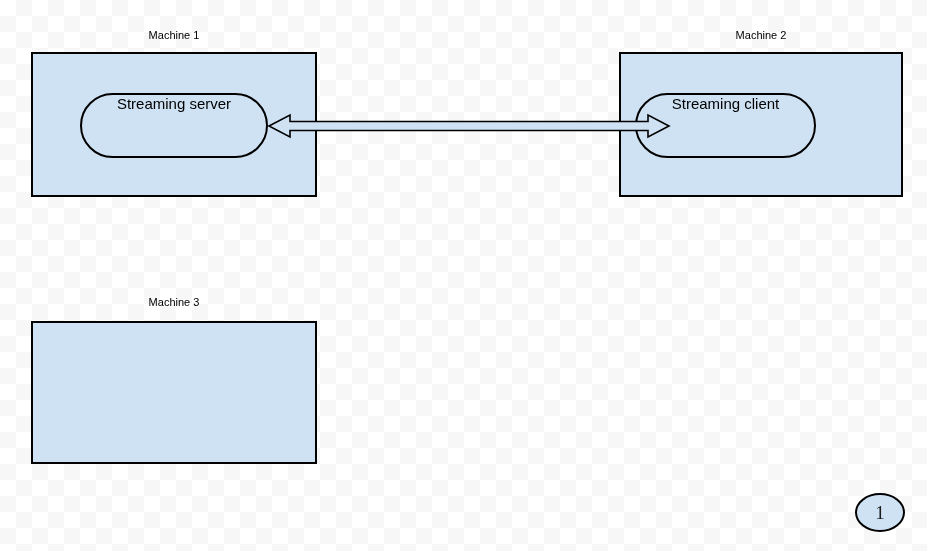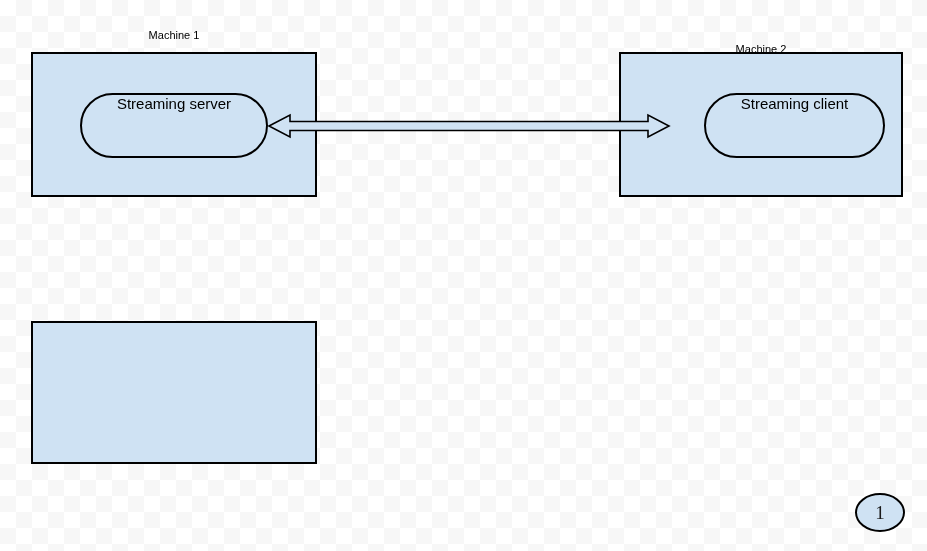--- a/index.html
+++ b/index.html
@@ -24,22 +24,22 @@
   .stadium{
     position:absolute;background:#cfe2f3;border:2px solid #000;
     box-sizing:border-box;border-radius:33px;
     display:flex;align-items:flex-start;justify-content:center;
     font-size:15px;color:#000;white-space:nowrap;
   }
   #box1{left:31px;top:52px;width:286px;height:145px;}
   #label1{left:31px;top:26px;width:286px;}
   #stadium-server{left:80px;top:93px;width:188px;height:65px;}
   #box2{left:619px;top:52px;width:284px;height:145px;}
-  #label2{left:619px;top:40px;width:284px;}
-  #stadium-client{left:704px;top:93px;width:181px;height:65px;}
+  #label2{left:619px;top:26px;width:284px;}
+  #stadium-client{left:635px;top:93px;width:181px;height:65px;}
   #box3{left:31px;top:321px;width:286px;height:143px;}
   #label3{left:31px;top:293px;width:286px;}
   #connector{position:absolute;left:266px;top:110px;width:407px;height:32px;}
   .page-ellipse{
     position:absolute;left:855px;top:493px;width:50px;height:39px;
     background:#cfe2f3;border:2px solid #000;box-sizing:border-box;border-radius:50%;
     display:flex;align-items:center;justify-content:center;
     font-family:"Liberation Serif", serif;font-size:19px;color:#1a1a1a;
   }
 </style>
@@ -53,20 +53,21 @@
   <div class="stadium" id="stadium-server">
     <span>Streaming server</span>
   </div>
 
   <div class="node-label" id="label2">Machine 2</div>
   <div class="machine-box" id="box2"></div>
   <div class="stadium" id="stadium-client">
     <span>Streaming client</span>
   </div>
 
+  <div class="node-label" id="label3">Machine 3</div>
   <div class="machine-box" id="box3"></div>
 
   <svg id="connector" viewBox="0 0 407 32">
     <polygon points="3,16 24,5 24,11.5 382,11.5 382,5 403,16 382,27 382,20.5 24,20.5 24,27" stroke="#000000" stroke-width="1.6" stroke-linejoin="miter" fill="#cfe2f3"></polygon>
   </svg>
 
   <div class="page-ellipse">
     <span>1</span>
   </div>
 

